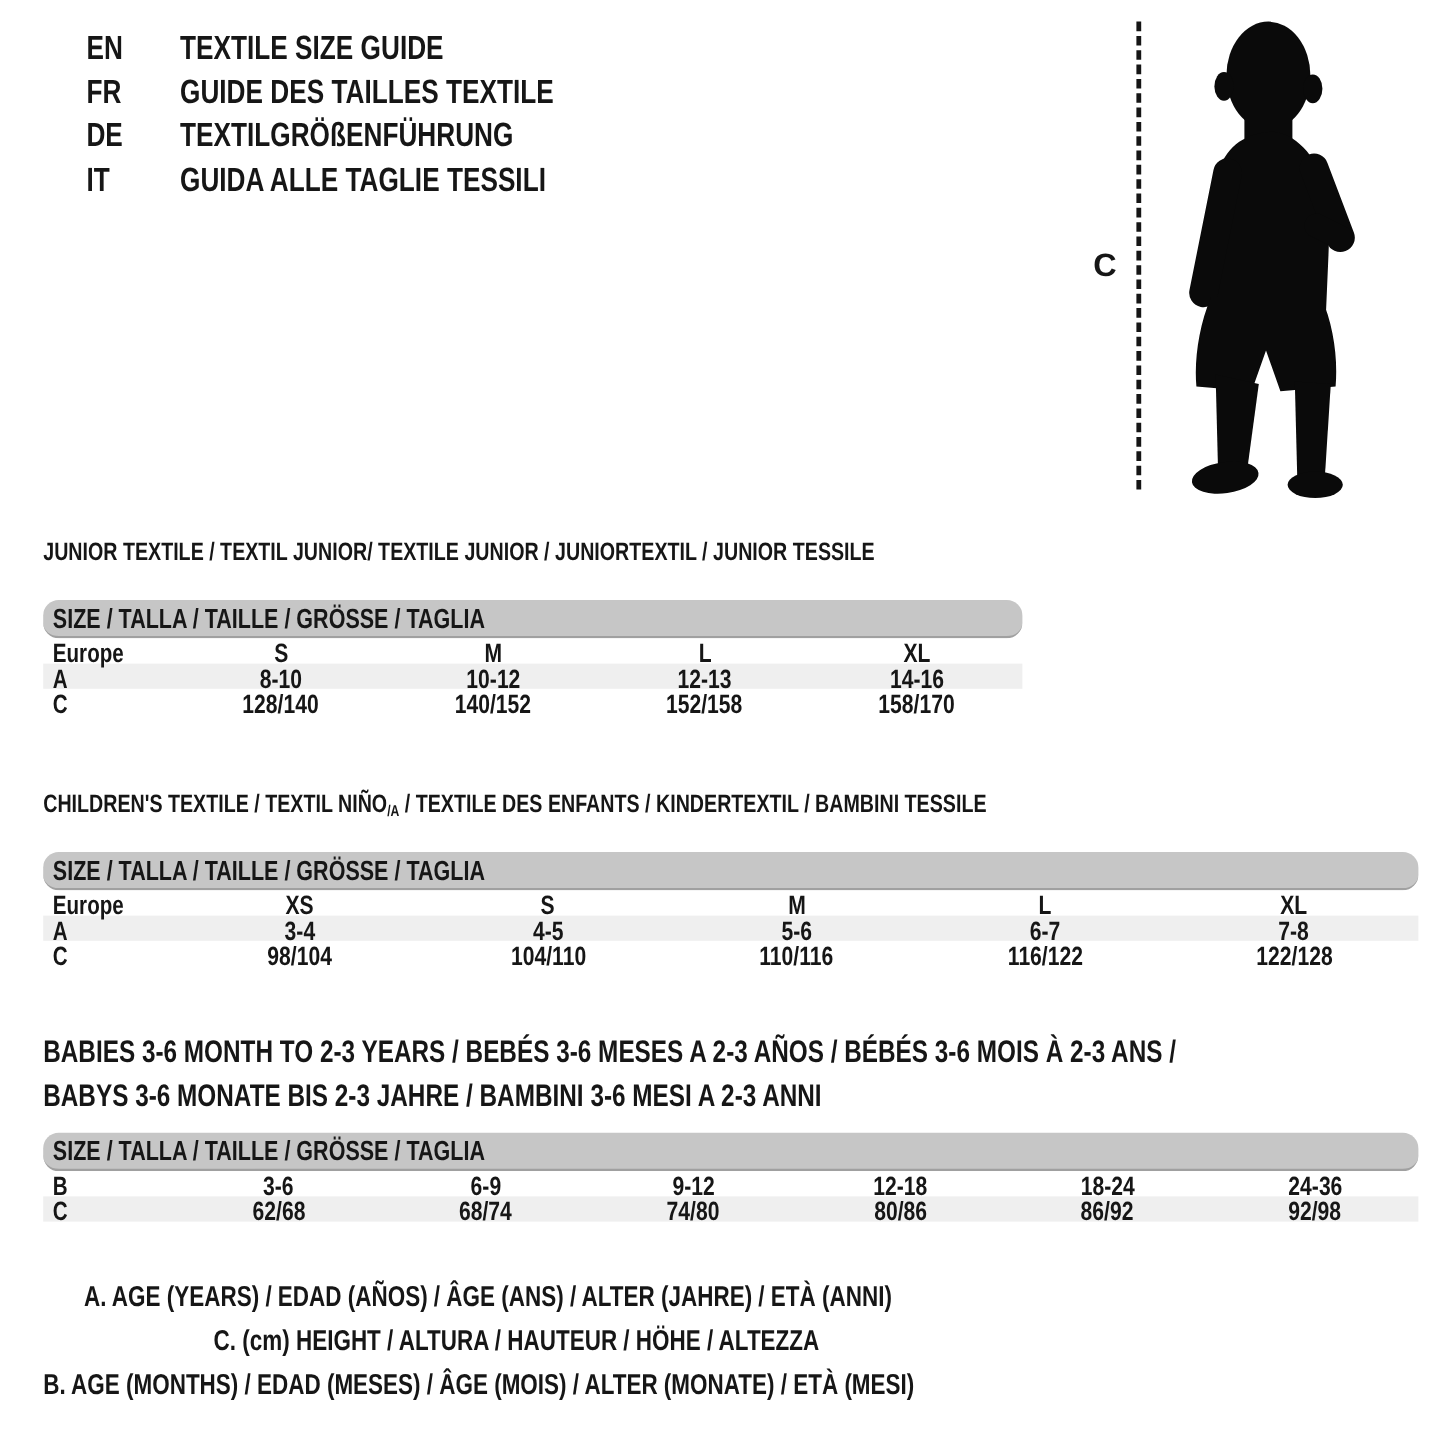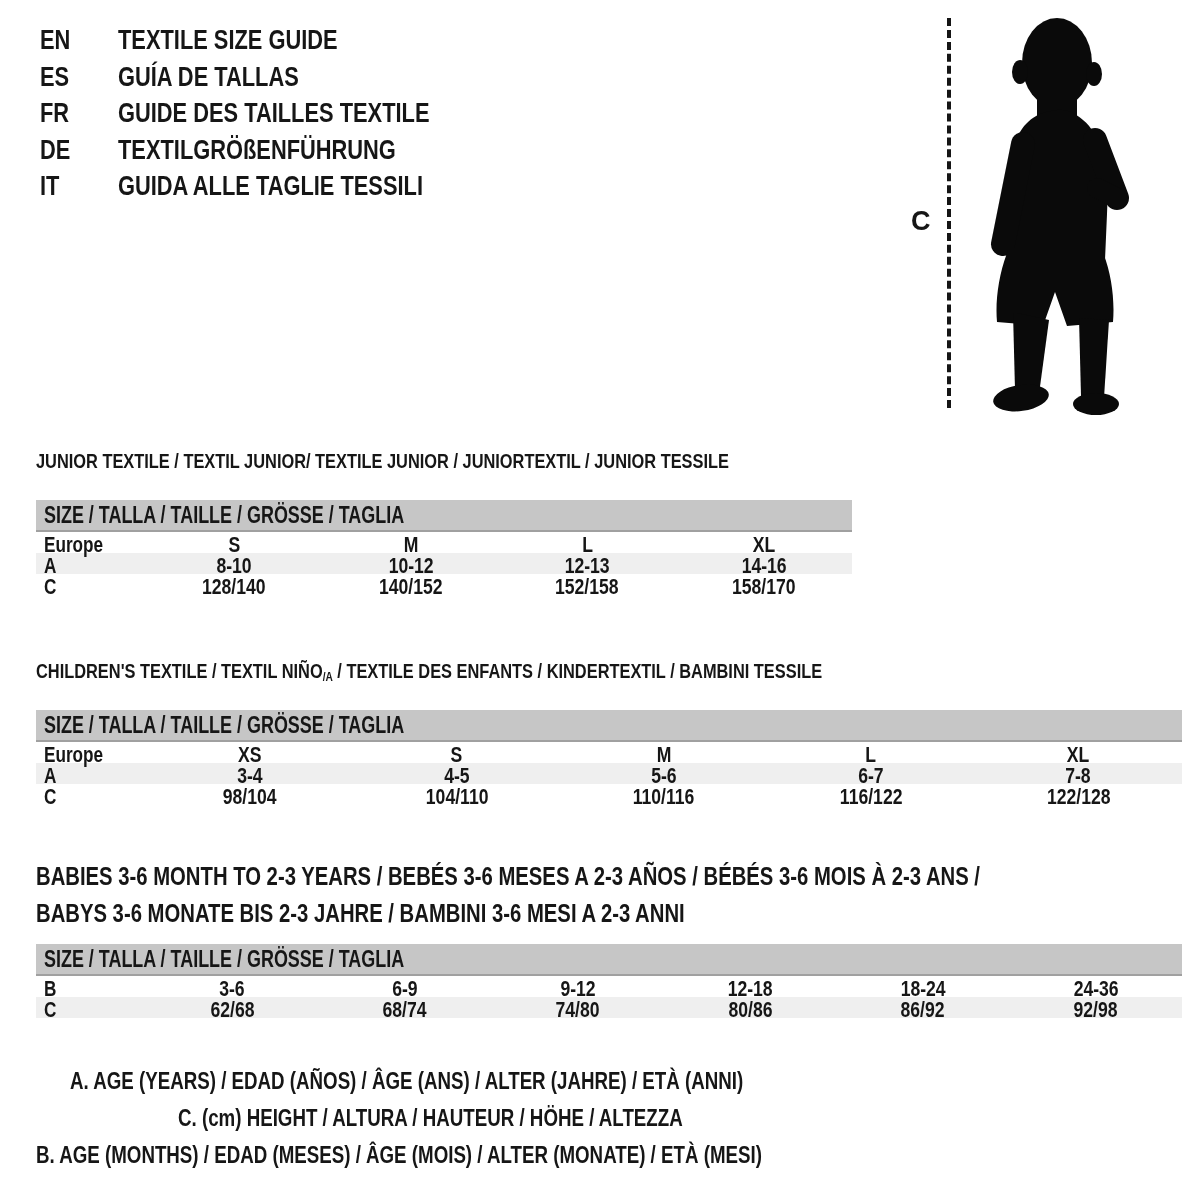--- a/index.html
+++ b/index.html
@@ -14,21 +14,21 @@
   }
   .page { position:relative; width:1200px; height:1200px; }
 
   
   .cnd-l { display:inline-block; transform:scaleX(0.78); transform-origin:left center; white-space:nowrap; }
   .cnd-c { display:inline-block; transform:scaleX(0.80); transform-origin:center center; white-space:nowrap; }
 
   
   .langs { position:absolute; left:40px; top:22px; }
   .lang-row { display:flex; height:36.5px; line-height:36.5px; font-size:28px; }
-  .lang-code { width:78px; }
+  .lang-code { width:78px;margin-left:32px; }
 
   
   .figure { position:absolute; left:905px; top:10px; width:262px; height:410px; }
   .c-label { position:absolute; left:6px; top:196px; font-size:27px; }
   .dashline { position:absolute; left:42px; top:8px; height:390px; width:0; border-left:4px dashed #151515; }
   .figure svg { position:absolute; left:62px; top:6px; }
 
   
   .section { position:absolute; left:36px; }
   .sec-junior   { top:426px; width:816px; }
@@ -36,20 +36,21 @@
   .sec-babies   { top:842px; width:1146px; }
   .sec-title { font-size:21px; line-height:30px; height:30px;margin-top:20px; }
   .sec-title-multi { font-size:26px; line-height:37px;margin-top:16px; }
   .title-sub { font-size:0.62em; position:relative; top:0.22em; }
   .band {
     margin-top:24px; height:32px;
     background:#c6c6c6; border-bottom:2px solid #a0a0a0;
     display:flex; align-items:center;
     padding-left:8px; box-sizing:border-box;
     font-size:23px;
+    border-radius:13px;
   }
   .band-tight { margin-top:12px; }
   .trow { height:21px; display:grid; align-items:center; font-size:22px; }
   .cols4 { grid-template-columns:110px repeat(4,1fr); }
   .cols5 { grid-template-columns:110px repeat(5,1fr); }
   .cols6 { grid-template-columns:110px repeat(6,1fr); }
   .tlabel { padding-left:8px; text-align:left; }
   .tcell { text-align:center; }
   .shaded { background:#efefef; }
 
@@ -61,24 +62,20 @@
 <body>
 
 <div class="page">
 
   <div class="langs">
     <div class="lang-row">
       <span class="lang-code"><span class="cnd-l">EN</span></span>
       <span class="cnd-l">TEXTILE SIZE GUIDE</span>
     </div>
     <div class="lang-row">
-      <span class="lang-code"><span class="cnd-l">ES</span></span>
-      <span class="cnd-l">GUÍA DE TALLAS</span>
-    </div>
-    <div class="lang-row">
       <span class="lang-code"><span class="cnd-l">FR</span></span>
       <span class="cnd-l">GUIDE DES TAILLES TEXTILE</span>
     </div>
     <div class="lang-row">
       <span class="lang-code"><span class="cnd-l">DE</span></span>
       <span class="cnd-l">TEXTILGRÖßENFÜHRUNG</span>
     </div>
     <div class="lang-row">
       <span class="lang-code"><span class="cnd-l">IT</span></span>
       <span class="cnd-l">GUIDA ALLE TAGLIE TESSILI</span>

